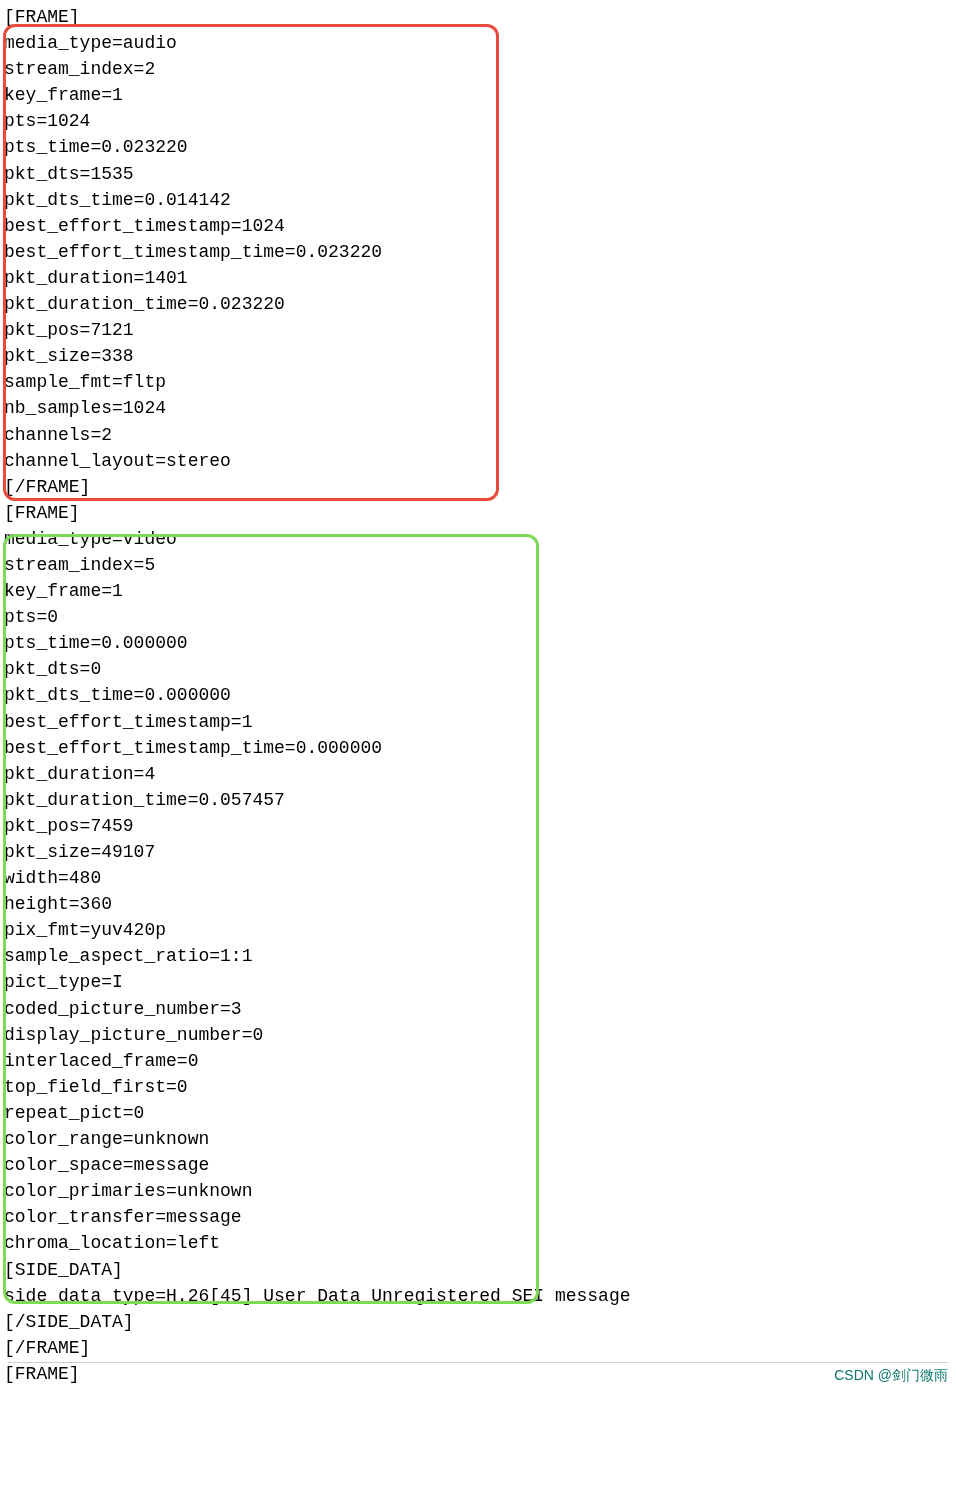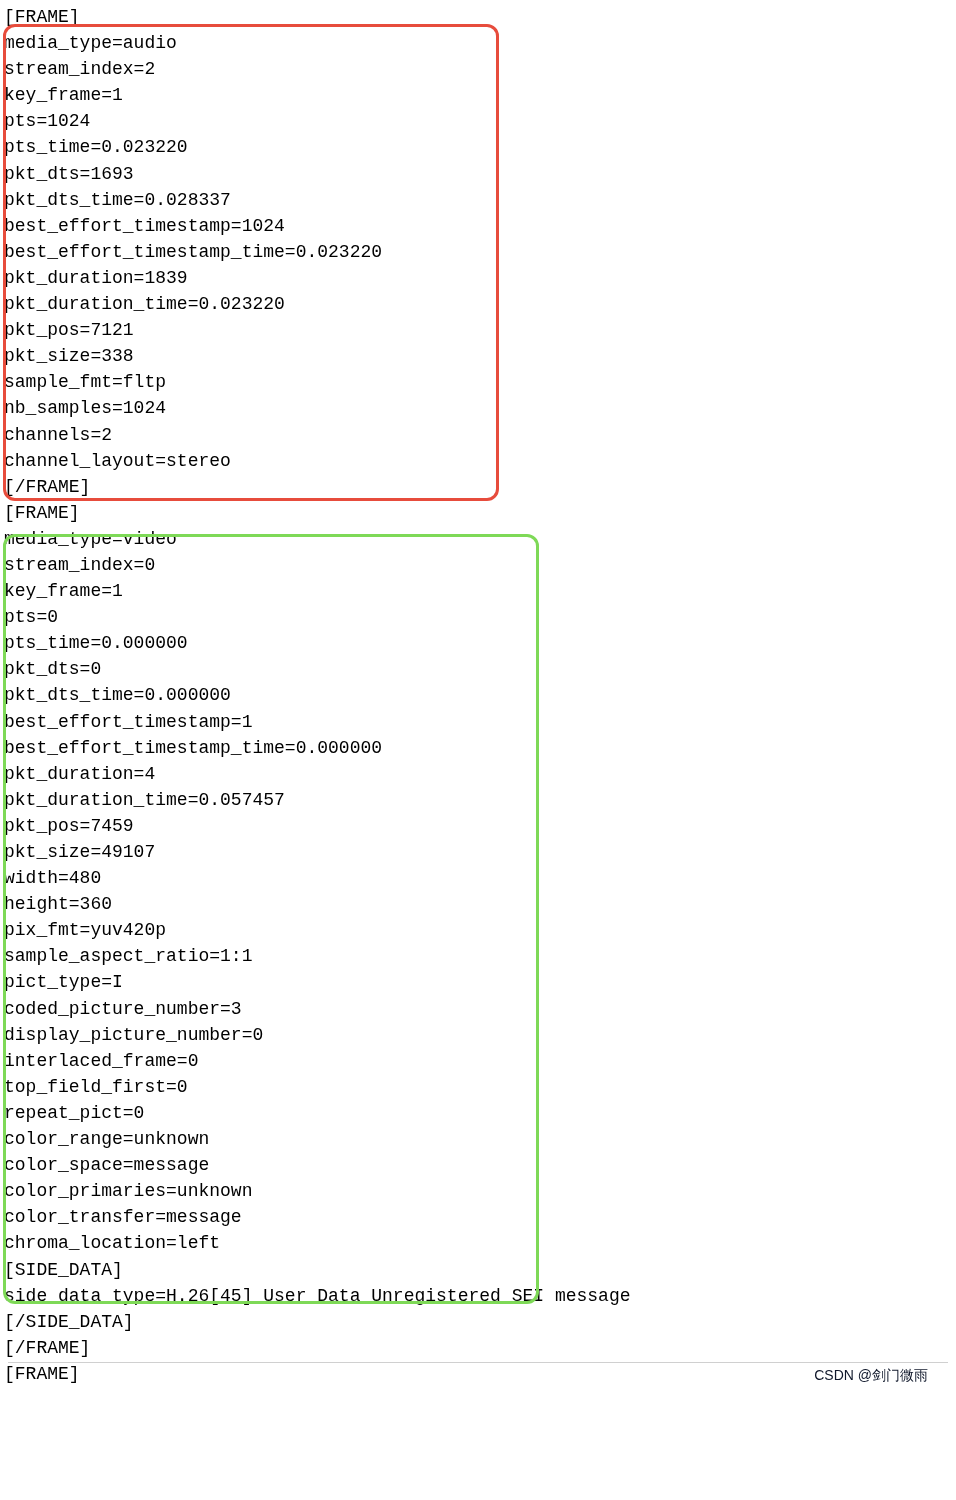--- a/index.html
+++ b/index.html
@@ -35,59 +35,59 @@
       border: 3px solid #7ed957;
       border-radius: 12px;
       left: 3px;
       top: 534px;
       width: 536px;
       height: 770px;
       pointer-events: none;
     }
     .watermark {
       position: absolute;
-      right: 28px;
+      right: 8px;
       bottom: 6px;
       font-family: Arial, sans-serif;
       font-size: 14px;
-      color: #0f172a;
+      color: #0f766e;
     }
     .hr-bottom {
       position: absolute;
       left: 8px;
       right: 8px;
       bottom: 28px;
       border-top: 1px solid #d0d0d0;
     }
   </style>
 </head>
 <body>
 
 <div class="line">[FRAME]</div>
 <div class="line">media_type=audio</div>
 <div class="line">stream_index=2</div>
 <div class="line">key_frame=1</div>
 <div class="line">pts=1024</div>
 <div class="line">pts_time=0.023220</div>
-<div class="line">pkt_dts=1693</div>
-<div class="line">pkt_dts_time=0.028337</div>
+<div class="line">pkt_dts=1535</div>
+<div class="line">pkt_dts_time=0.014142</div>
 <div class="line">best_effort_timestamp=1024</div>
 <div class="line">best_effort_timestamp_time=0.023220</div>
-<div class="line">pkt_duration=1839</div>
+<div class="line">pkt_duration=1401</div>
 <div class="line">pkt_duration_time=0.023220</div>
 <div class="line">pkt_pos=7121</div>
 <div class="line">pkt_size=338</div>
 <div class="line">sample_fmt=fltp</div>
 <div class="line">nb_samples=1024</div>
 <div class="line">channels=2</div>
 <div class="line">channel_layout=stereo</div>
 <div class="line">[/FRAME]</div>
 <div class="line">[FRAME]</div>
 <div class="line">media_type=video</div>
-<div class="line">stream_index=0</div>
+<div class="line">stream_index=5</div>
 <div class="line">key_frame=1</div>
 <div class="line">pts=0</div>
 <div class="line">pts_time=0.000000</div>
 <div class="line">pkt_dts=0</div>
 <div class="line">pkt_dts_time=0.000000</div>
 <div class="line">best_effort_timestamp=1</div>
 <div class="line">best_effort_timestamp_time=0.000000</div>
 <div class="line">pkt_duration=4</div>
 <div class="line">pkt_duration_time=0.057457</div>
 <div class="line">pkt_pos=7459</div>

